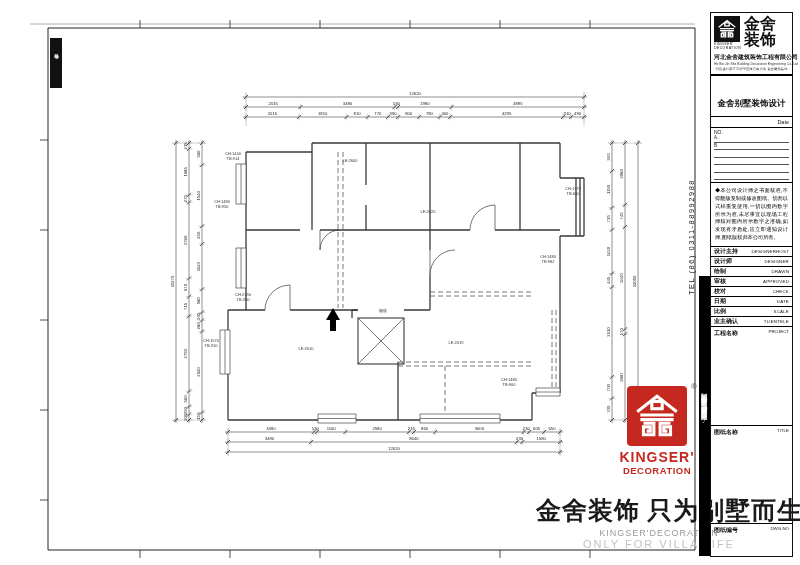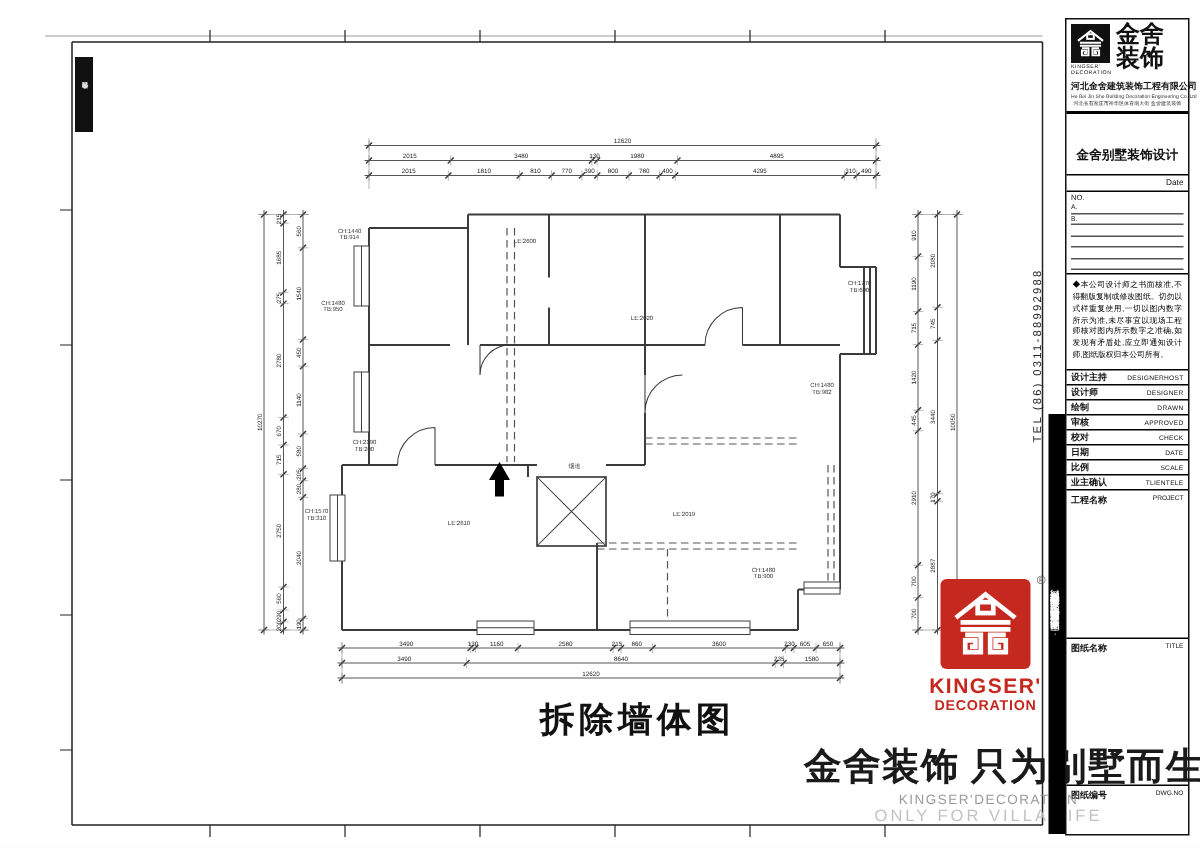--- a/index.html
+++ b/index.html
@@ -397,21 +397,20 @@
         <text x="211" y="342" text-anchor="middle" font-size="4" fill="#333">CH:1570</text>
         <text x="211" y="346.6" text-anchor="middle" font-size="4" fill="#333">TB:310</text>
         <text x="306" y="350" text-anchor="middle" font-size="4" fill="#333">LE:2610</text>
         <text x="456" y="344" text-anchor="middle" font-size="4" fill="#333">LE:2019</text>
         <text x="383" y="312" text-anchor="middle" font-size="4" fill="#333">烟道</text>
         <text x="509" y="381" text-anchor="middle" font-size="4" fill="#333">CH:1480</text>
         <text x="509" y="385.6" text-anchor="middle" font-size="4" fill="#333">TB:900</text>
       </g>
   </svg>
 
-  <div id="plan-title" class="abs">拆除墙体图</div>
 
   <div id="watermark" class="abs">
     <div id="wm-cn">金舍装饰 只为别墅而生。</div>
     <div id="wm-en1">KINGSER'DECORATION</div>
     <div id="wm-en2">ONLY FOR VILLA LIFE</div>
   </div>
 
   <div id="stamp" class="abs">
     <div class="sq">
       <svg viewBox="0 0 100 100">

